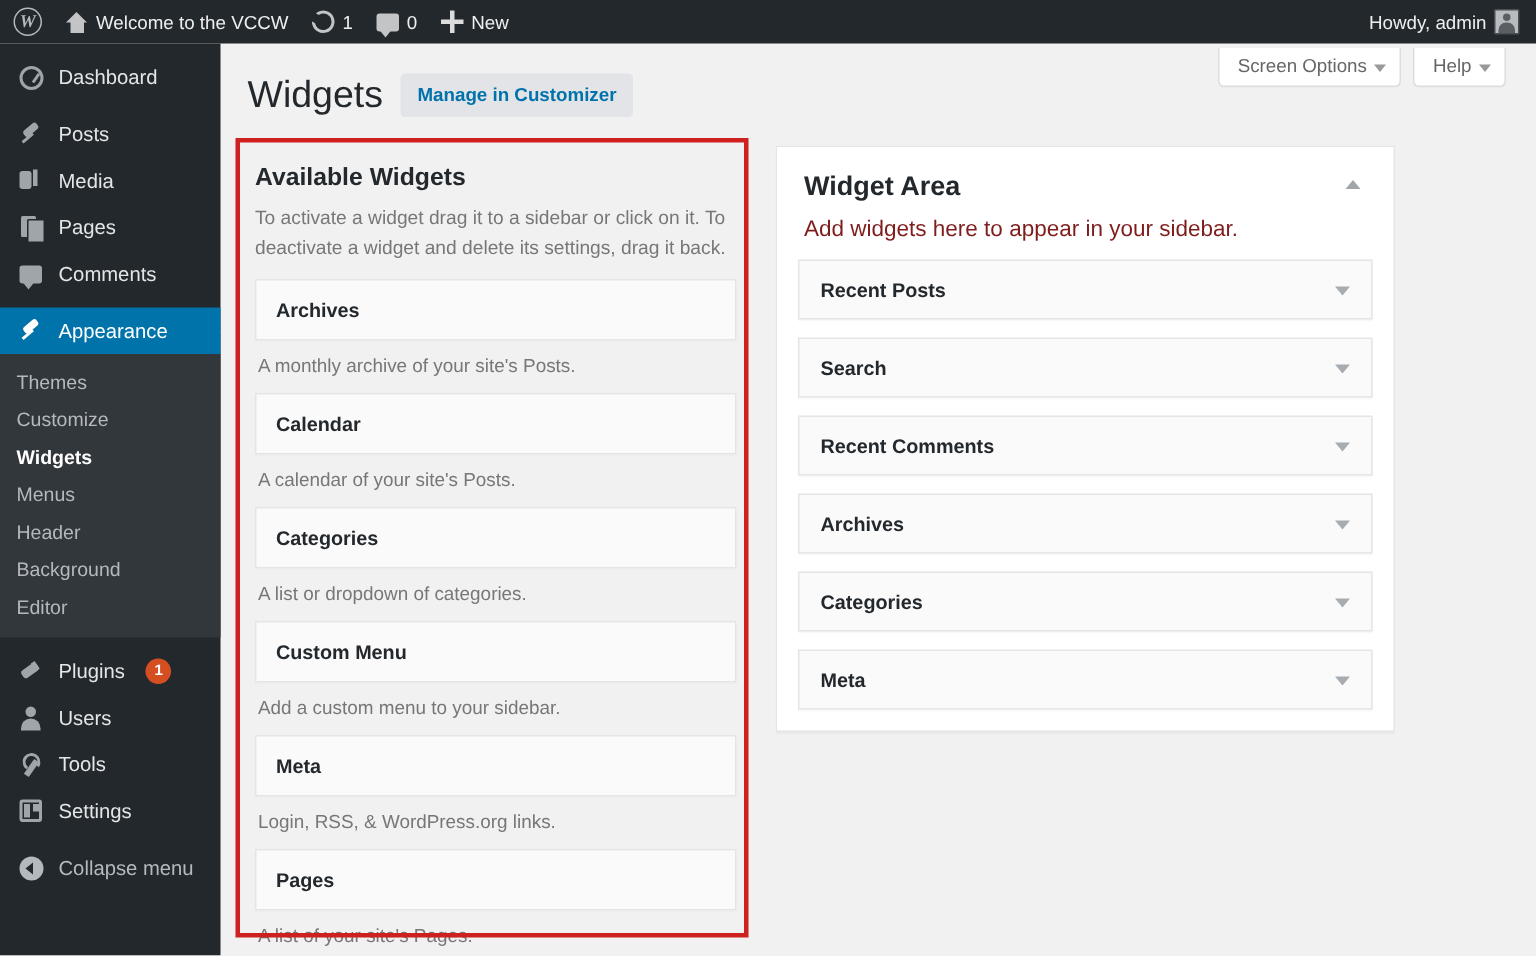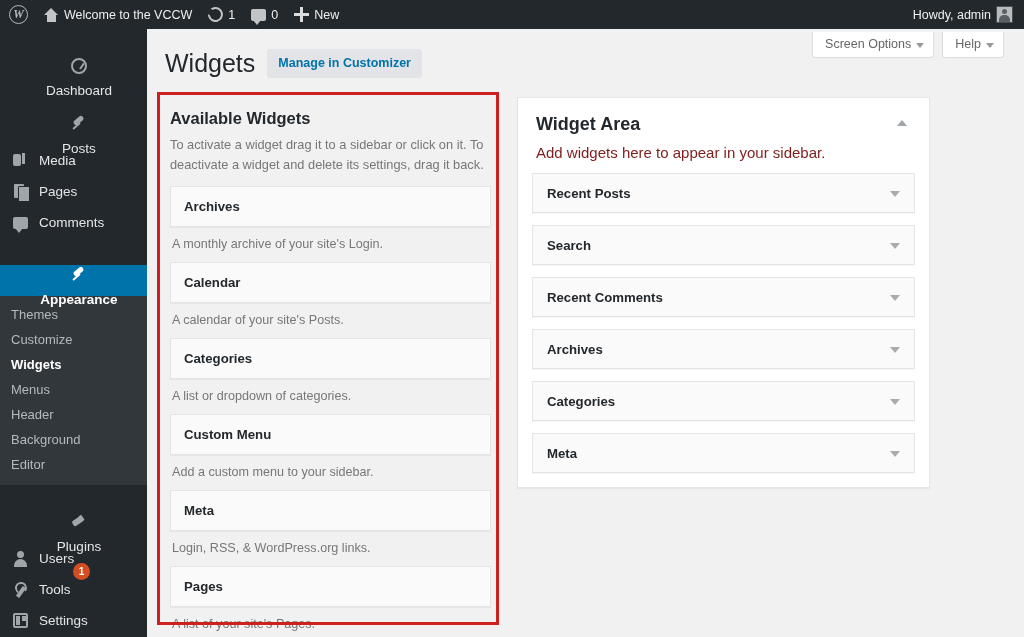--- a/index.html
+++ b/index.html
@@ -97,23 +97,23 @@
     width: 147px; height: 608px;
     background: #23282d;
     z-index: 30;
     font-size: 13.5px;
   }
   .menu-row {
     display: flex; align-items: center;
     height: 31px; padding-left: 11px; gap: 9px;
     color: #e3e5e7; position: relative;
   }
-  .menu-row.gap-top { margin-top: 27px; flex-direction: column; }
+  .menu-row.gap-top { margin-top: 7px; }
   .menu-row.active {
-    background: #0073aa; color: #fff; font-weight: bold;
+    background: #0073aa; color: #fff; font-weight: normal;
   }
   .menu-row.active::after {
     content:""; position:absolute; right: -8px; top: 9px;
     border-top: 7px solid transparent; border-bottom: 7px solid transparent;
     border-right: 8px solid #f1f1f1;
   }
   .menu-label { line-height: 1; }
   .menu-ico {
     width: 19px; height: 19px; flex: 0 0 19px;
     display: flex; align-items: center; justify-content: center;
@@ -414,21 +414,21 @@
     <button id="customizer-btn">Manage in Customizer</button>
   </div>
 
   <div id="avail-col">
     <div id="avail-title">Available Widgets</div>
     <div id="avail-desc">To activate a widget drag it to a sidebar or click on it. To deactivate a widget and delete its settings, drag it back.</div>
 
     <div class="widget-card">
       <span class="widget-card-title">Archives</span>
     </div>
-    <div class="widget-desc">A monthly archive of your site's Login.</div>
+    <div class="widget-desc">A monthly archive of your site's Posts.</div>
 
     <div class="widget-card">
       <span class="widget-card-title">Calendar</span>
     </div>
     <div class="widget-desc">A calendar of your site's Posts.</div>
 
     <div class="widget-card">
       <span class="widget-card-title">Categories</span>
     </div>
     <div class="widget-desc">A list or dropdown of categories.</div>

